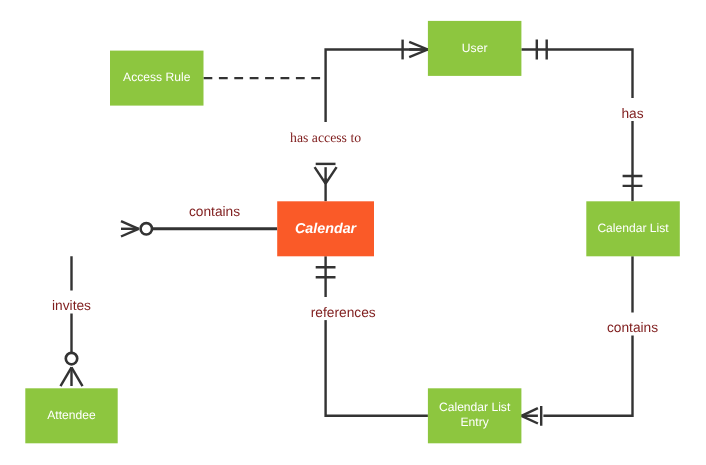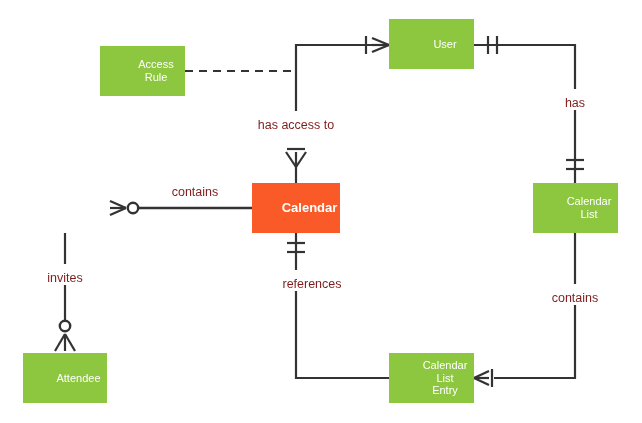--- a/index.html
+++ b/index.html
@@ -28,21 +28,20 @@
     position: absolute;
     display: flex;
     align-items: center;
     justify-content: center;
     text-align: center;
     color: #ffffff;
     font-family: "Liberation Sans", sans-serif;
     box-sizing: border-box;
     line-height: 1.15;
     z-index: 3;
-    padding-left: 27px;
   }
   .entity-box.green {
     background: #8DC63F;
     font-size: 11px;
     font-weight: 400;
   }
   .entity-box.orange {
     background: #FA5A28;
     font-size: 13px;
     font-weight: 700;
@@ -154,25 +153,25 @@
   <div class="entity-box green" style="left:389px; top:353px; width:85px; height:50px;">
     <span style="white-space:pre-line;">Calendar List
 Entry</span>
   </div>
 
   <div class="entity-box green" style="left:23px; top:353px; width:84px; height:50px;">
     <span>Attendee</span>
   </div>
 
 
-  <div class="entity-box orange" style="left:252px; top:183px; width:88px; height:50px;">
+  <div class="entity-box orange" style="left:252px; top:183px; width:88px; height:50px;font-style:italic;">
     <span>Calendar</span>
   </div>
 
-  <div class="rel-label center" style="left:296px; top:118px;">
+  <div class="rel-label center" style="left:296px; top:118px;font-family:Liberation Serif, serif;">
     <span>has access to</span>
   </div>
 
   <div class="rel-label center" style="left:195px; top:185px;">
     <span>contains</span>
   </div>
 
   <div class="rel-label center" style="left:65px; top:271px;">
     <span>invites</span>
   </div>

